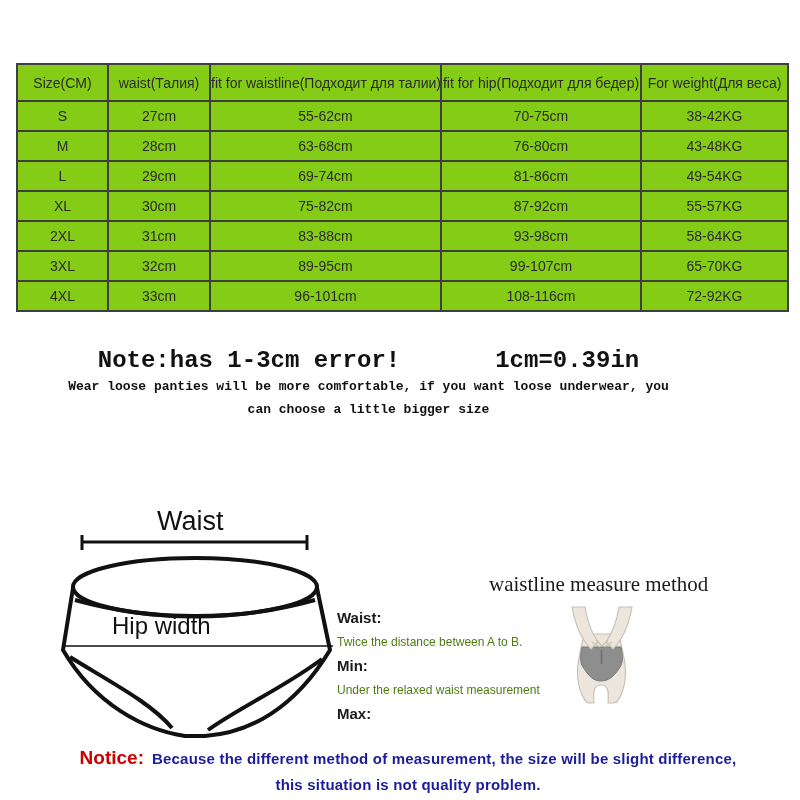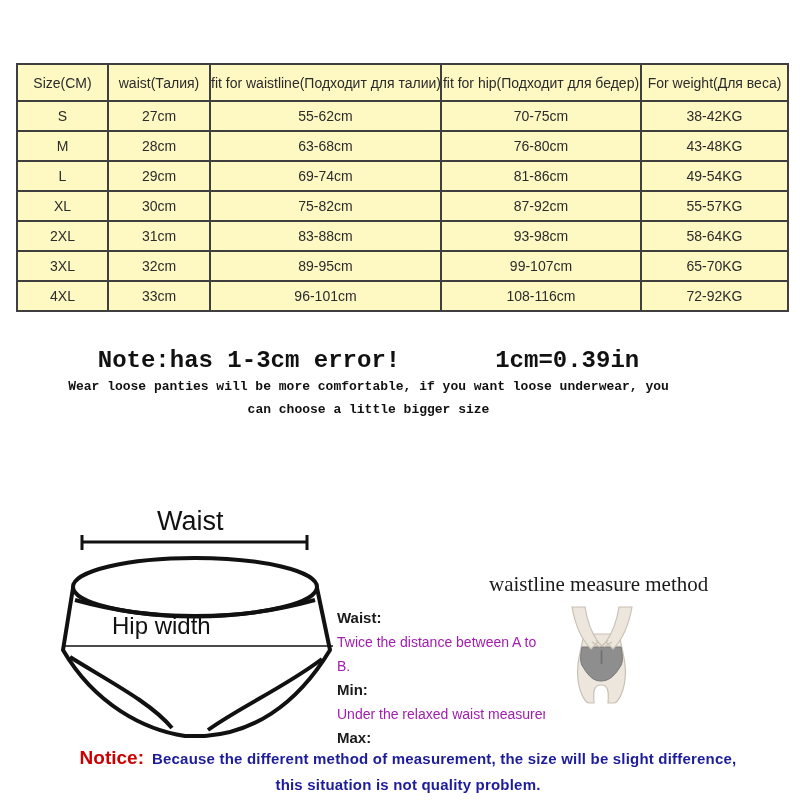--- a/index.html
+++ b/index.html
@@ -8,21 +8,21 @@
     font-family:"Liberation Sans", sans-serif;color:#2b2b2b;overflow:hidden;
   }
   
   .size-table{
     position:absolute;left:16px;top:63px;width:771px;
     border-collapse:collapse;table-layout:fixed;
     border:1px solid #3f3f3f;
   }
   .size-table th,.size-table td{
     border:2px solid #3f3f3f;text-align:center;vertical-align:middle;
-    font-size:14px;font-weight:400;color:#2b2b2b;background:#fef9c3;
+    font-size:14px;font-weight:400;color:#2b2b2b;background:#84cc16;
     padding:0;overflow:hidden;white-space:nowrap;
   }
   .size-table thead th{height:35px;}
   .size-table tbody td{height:28px;}
   
   .note-block{
     position:absolute;left:0;top:347px;width:645px;text-align:center;
     font-family:"Liberation Mono", monospace;font-weight:700;color:#111;margin-left:46px;
   }
   .note-line1{
@@ -38,21 +38,21 @@
     position:absolute;left:112px;top:612px;font-size:24px;color:#111;
   }
   .diagram-svg{position:absolute;left:50px;top:530px;}
   
   .mm-title{
     position:absolute;left:489px;top:572px;
     font-family:"Liberation Serif", serif;font-size:21px;color:#1a1a1a;
   }
   .mm-list{position:absolute;left:337px;top:606px;width:215px;}
   .mm-label{font-size:15px;font-weight:700;color:#1a1a1a;line-height:24px;}
-  .mm-text{font-size:14px;font-weight:400;color:#a21caf;line-height:24px;}
+  .mm-text{font-size:12px;font-weight:400;color:#4d7c0f;line-height:24px;}
   .mm-clip{max-width:208px;overflow:hidden;white-space:nowrap;}
   .figure-svg{position:absolute;left:556px;top:606px;}
   
   .notice-block{position:absolute;left:0;top:747px;width:800px;text-align:center;padding-left:8px;}
   .notice-line1{display:flex;justify-content:center;align-items:baseline;gap:8px;}
   .notice-label{font-size:19px;font-weight:700;}
   .notice-text{font-size:15px;font-weight:700;letter-spacing:.2px;}
   .notice-line2{margin-top:7px;font-size:15px;font-weight:700;letter-spacing:.2px;}
 </style>
 </head>

